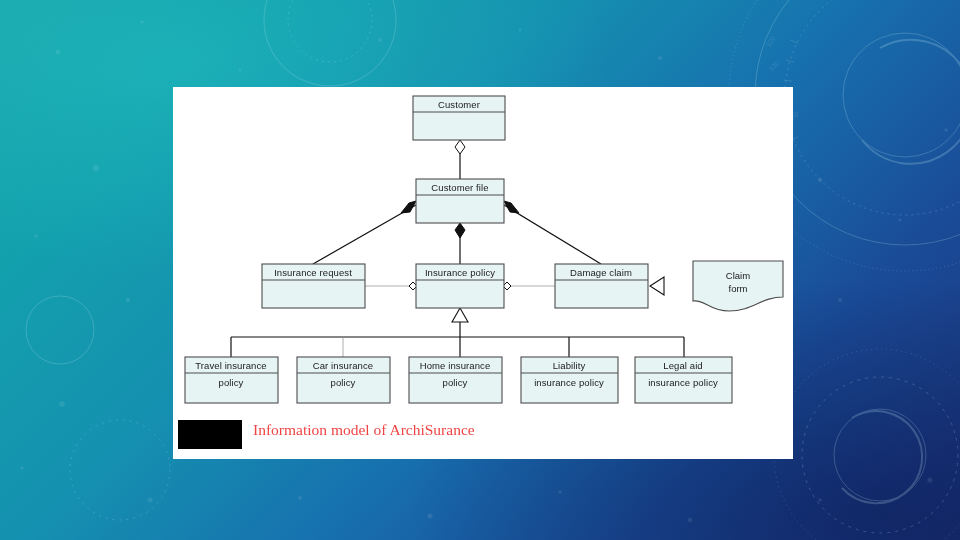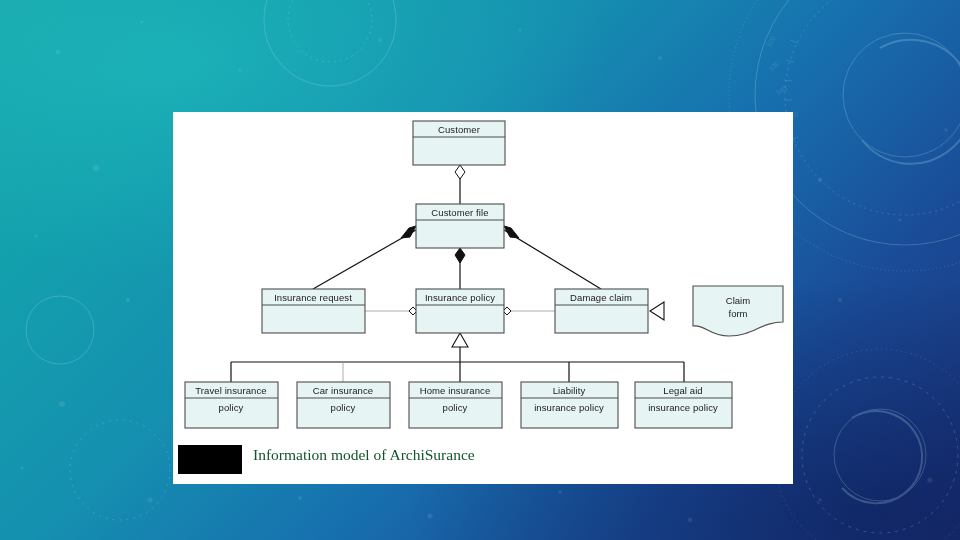--- a/index.html
+++ b/index.html
@@ -40,21 +40,21 @@
   }
   .bg-dots {
     position: absolute;
     inset: 0;
     opacity: .5;
   }
   
   #panel {
     position: absolute;
     left: 173px;
-    top: 112px;
+    top: 87px;
     width: 620px;
     height: 372px;
     background: #ffffff;
   }
   #diagram-svg {
     position: absolute;
     left: 0;
     top: 0;
   }
   
@@ -93,21 +93,21 @@
     width: 64px;
     height: 29px;
     background: #000000;
   }
   #caption-text {
     position: absolute;
     left: 80px;
     top: 4px;
     font-family: "Liberation Serif", serif;
     font-size: 15.5px;
-    color: #14532d;
+    color: #ef4444;
     white-space: nowrap;
   }
 </style>
 </head>
 <body>
 
 <div id="slide">
 
   <div class="bg-base"></div>
   <div class="bg-vign"></div>

